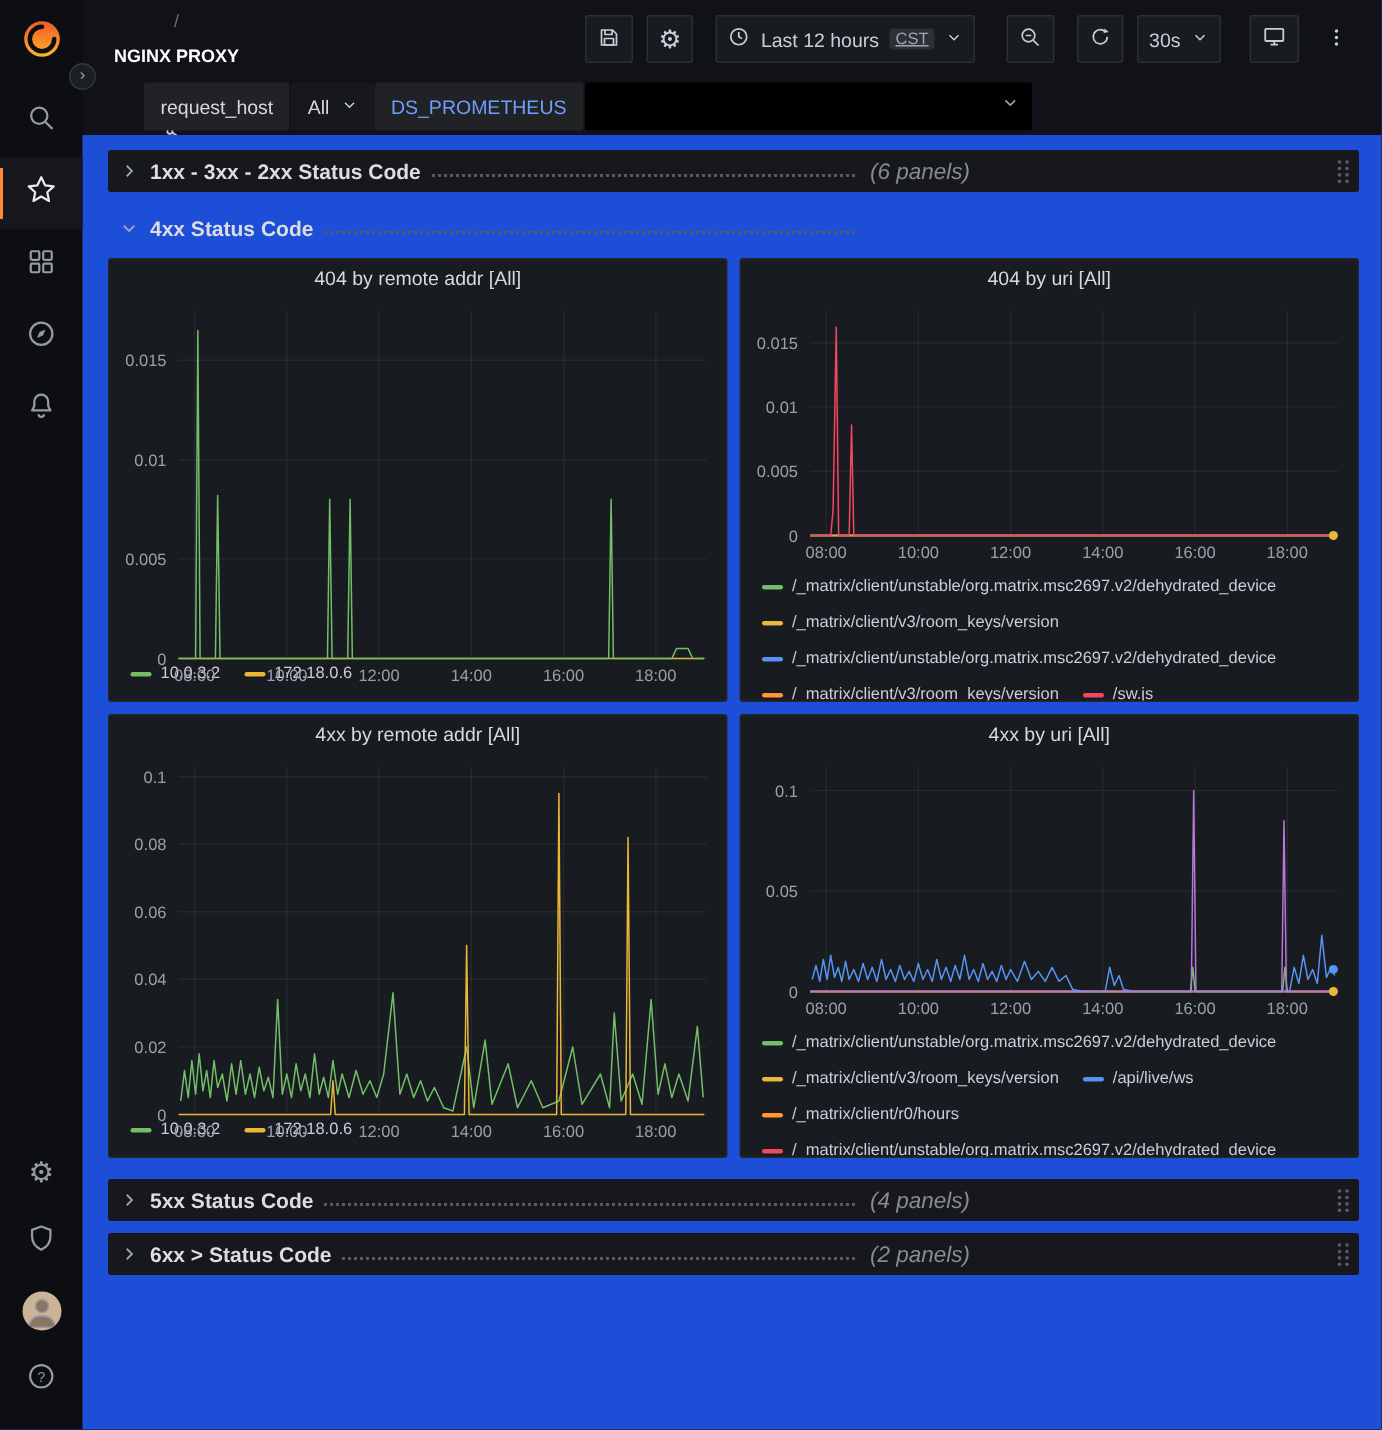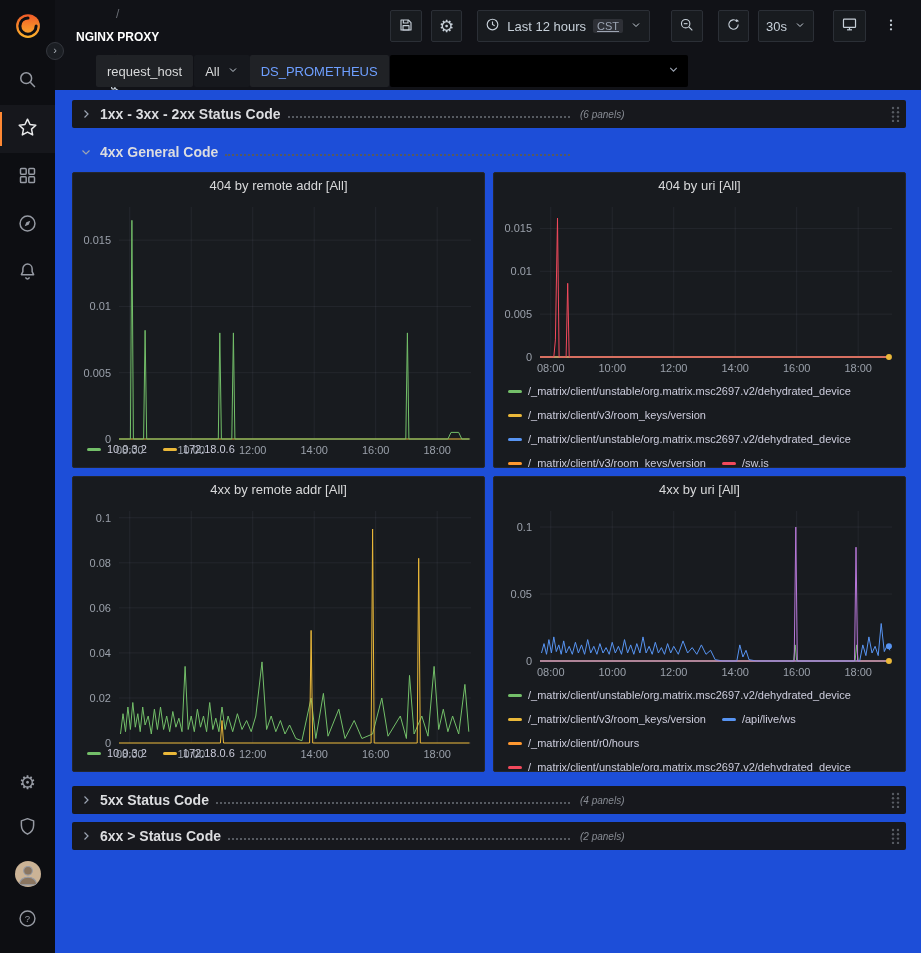--- a/index.html
+++ b/index.html
@@ -48,21 +48,21 @@
   .var-value { height:32px; margin-left:1px; display:flex; align-items:center; gap:7px; padding:0 11px; background:#16181d; color:#d8d9da; font-size:13px; border-radius:2px; cursor:pointer; }
   .ml16 { margin-left:16px; }
   
   .dash { flex:1; background:#1d4ed8; padding:2px 15px 0 17px; overflow:hidden; }
   .rowhdr { height:28px; display:flex; align-items:center; padding:0 5px 0 8px; margin-top:8px; border-radius:2px; cursor:pointer; }
   .rowhdr.collapsed { background:#17181d; }
   .row-left { display:flex; align-items:flex-end; width:472px; min-width:0; }
   .chev { color:#9da5b3; margin-right:8px; display:flex; align-items:center; flex:none; align-self:center; }
   .row-title { font-weight:700; font-size:14px; color:#dcdde0; white-space:nowrap; }
   .dots { flex:1; border-bottom:2px dotted #565a61; margin:0 2px 4px 7px; min-width:10px; }
-  .pcount { font-style:italic; color:#878b93; font-size:10px; margin-left:8px; white-space:nowrap; }
+  .pcount { font-style:italic; color:#878b93; font-size:15px; margin-left:8px; white-space:nowrap; }
   .draghandle { margin-left:auto; display:flex; cursor:grab; }
   .pgrid { display:grid; grid-template-columns:1fr 1fr; gap:8px; margin-top:6px; }
   .panel { height:296px; background:#181b1f; border:1px solid #23262d; border-radius:2px; display:flex; flex-direction:column; min-width:0; }
   .panel-title { height:26px; line-height:26px; flex:none; text-align:center; font-size:13px; font-weight:500; color:#d8d9da; cursor:pointer; white-space:nowrap; overflow:hidden; }
   .chart-wrap { flex:1; min-height:0; position:relative; }
   .chart-wrap svg { position:absolute; left:0; top:0; }
   .legend { flex:none; display:flex; flex-wrap:wrap; align-content:flex-start; column-gap:16px; row-gap:0;
     padding:2px 10px 6px 14px; overflow:hidden; font-size:11px; color:#ccccdc; line-height:24px; }
   .legend.clip { height:90px; padding-bottom:0;margin-top:18px; }
   .legend .li { display:flex; align-items:center; gap:6px; height:24px; cursor:pointer; white-space:nowrap; }
@@ -315,21 +315,21 @@
       </span>
     </div>
 
     <div class="rowhdr" style="margin-top:10px">
       <span class="chev">
         <svg width="12" height="12" viewBox="0 0 24 24" fill="none" stroke="#9da5b3" stroke-width="2.4">
             <polyline points="5,9 12,16 19,9"></polyline>
           </svg>
       </span>
       <div class="row-left">
-        <span class="row-title">4xx General Code</span>
+        <span class="row-title">4xx Status Code</span>
         <span class="dots"></span>
       </div>
       <span class="pcount"></span>
     </div>
 
     <div class="pgrid">
 
       <div class="panel">
         <div class="panel-title">404 by remote addr [All]</div>
         <div class="chart-wrap">

